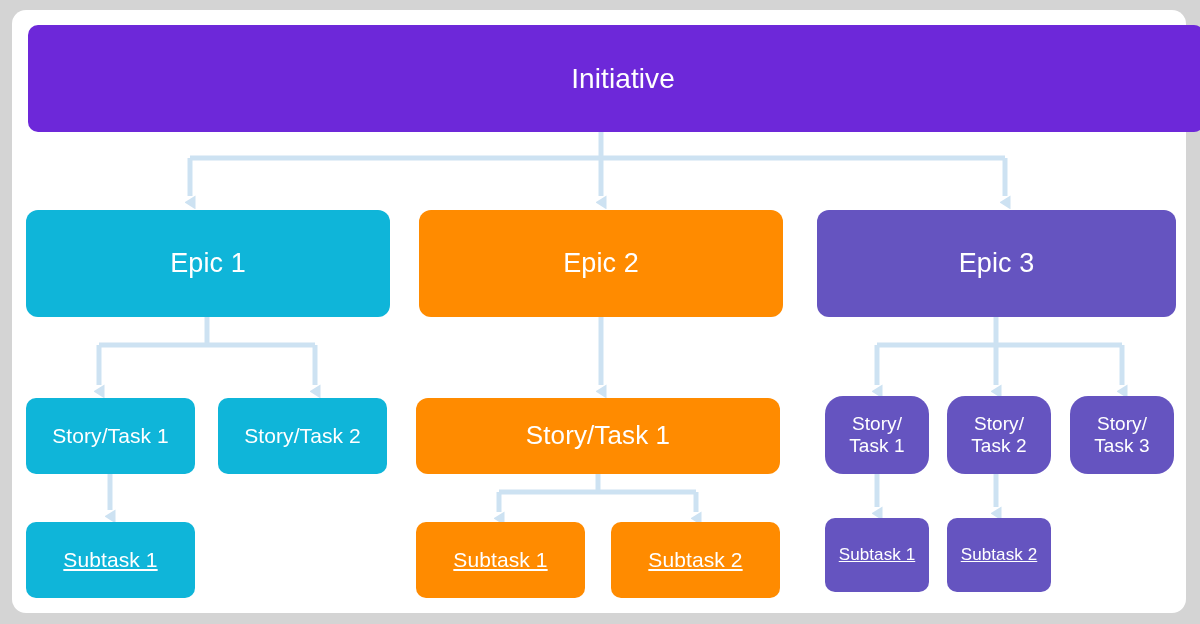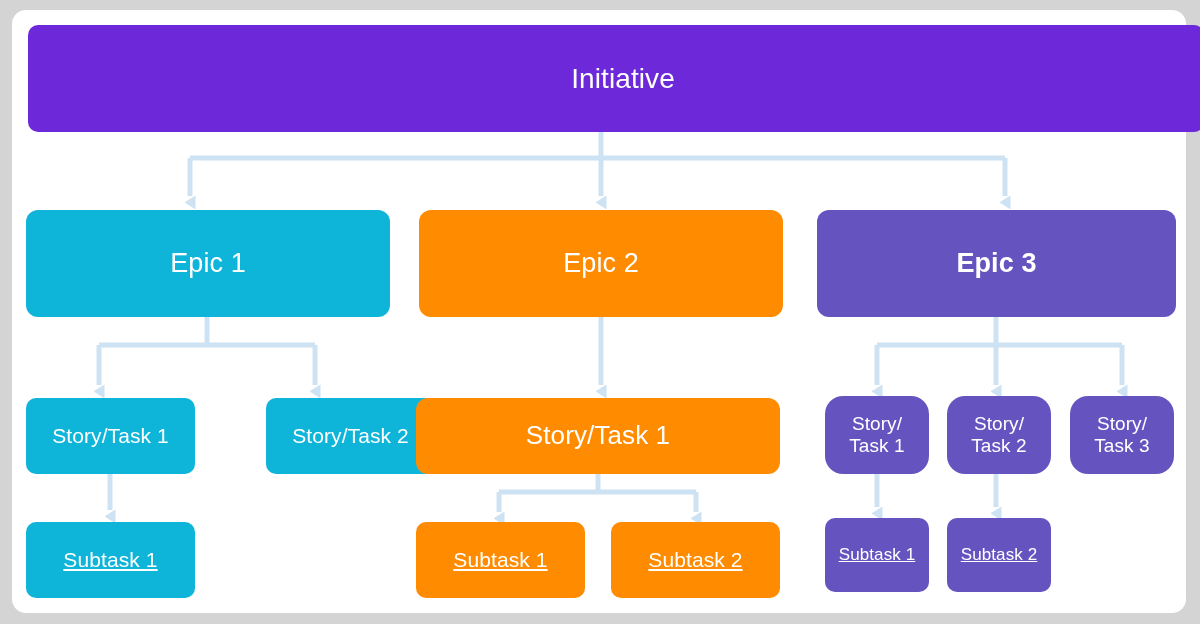--- a/index.html
+++ b/index.html
@@ -115,25 +115,25 @@
       <path d="M996,474 L996,507" marker-end="url(#arw)"></path>
     </g>
   </svg>
 
   <div class="node lvl-initiative" style="left: 28px; top: 25px; width: 1176px; height: 107px; background: #6d28d9; padding-left: 14px;">Initiative</div>
 
   <div class="node lvl-epic" style="left: 26px; top: 210px; width: 364px; height: 107px; background: rgb(15, 181, 217);">Epic 1</div>
 
   <div class="node lvl-epic" style="left: 419px; top: 210px; width: 364px; height: 107px; background: rgb(255, 139, 0);">Epic 2</div>
 
-  <div class="node lvl-epic" style="left: 817px; top: 210px; width: 359px; height: 107px; background: rgb(101, 84, 192); font-weight: bold;">Epic 3</div>
+  <div class="node lvl-epic" style="left: 817px; top: 210px; width: 359px; height: 107px; background: rgb(101, 84, 192);">Epic 3</div>
 
   <div class="node lvl-story r-sm" style="left: 26px; top: 398px; width: 169px; height: 76px; background: rgb(15, 181, 217);">Story/Task 1</div>
 
-  <div class="node lvl-story r-sm" style="left: 218px; top: 398px; width: 169px; height: 76px; background: rgb(15, 181, 217); margin-left: 48px;">Story/Task 2</div>
+  <div class="node lvl-story r-sm" style="left: 218px; top: 398px; width: 169px; height: 76px; background: rgb(15, 181, 217);">Story/Task 2</div>
 
   <div class="node lvl-subtask r-sm" style="left: 26px; top: 522px; width: 169px; height: 76px; background: rgb(15, 181, 217);">Subtask 1</div>
 
   <div class="node big-story" style="left: 416px; top: 398px; width: 364px; height: 76px; background: rgb(255, 139, 0);">Story/Task 1</div>
 
   <div class="node lvl-subtask r-sm" style="left: 416px; top: 522px; width: 169px; height: 76px; background: rgb(255, 139, 0);">Subtask 1</div>
 
   <div class="node lvl-subtask r-sm" style="left: 611px; top: 522px; width: 169px; height: 76px; background: rgb(255, 139, 0);">Subtask 2</div>
 
   <div class="node lvl-story small r-sm" style="left: 825px; top: 396px; width: 104px; height: 78px; background: rgb(101, 84, 192);">Story/

